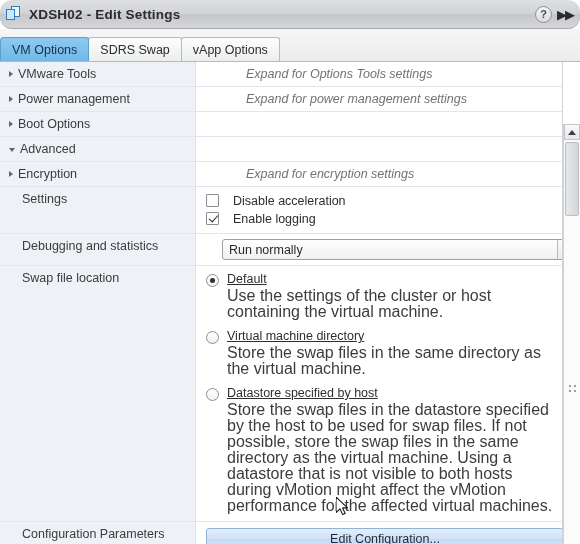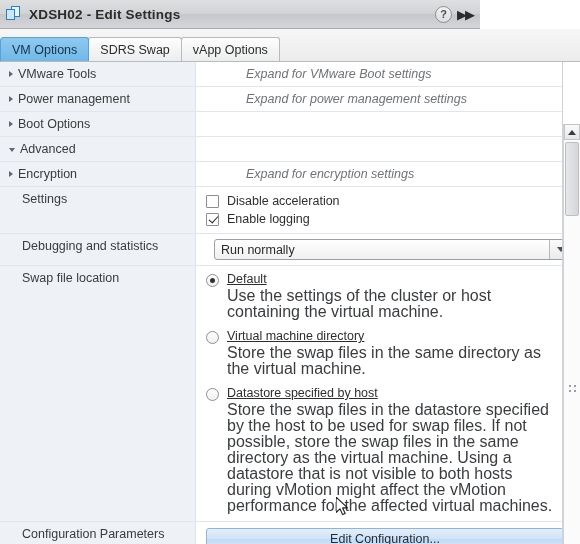--- a/index.html
+++ b/index.html
@@ -13,24 +13,24 @@
   #app {
     position: relative;
     width: 580px; height: 544px;
     background: #ffffff;
     overflow: hidden;
   }
 
   
   .titlebar {
     position: absolute; left: 0; top: 0;
-    width: 480px; height: 29px;
+    width: 580px; height: 29px;
     background: linear-gradient(to bottom, #dedfe1 0%, #d2d3d6 48%, #c6c7ca 52%, #d5d6d9 100%);
     border-bottom: 1px solid #a8a9ac;
-    display: flex; align-items: center;
+    display: flex; align-items: center; border-radius: 12px;
   }
   .vm-icon {
     width: 16px; height: 16px;
     margin-left: 6px; margin-right: 7px;
     position: relative; flex: 0 0 auto;
   }
   .vm-icon i {
     position: absolute; display: block;
     border: 1.5px solid #2a7fc9; background: #cfe6f7;
   }
@@ -131,21 +131,21 @@
     border-top: 4.5px solid #60666d;
     border-bottom: none;
     margin-top: 2px;
   }
   .hint {
     font-style: italic; color: #6f7377; font-size: 12.5px;
     padding-left: 44px;
   }
 
   
-  .cbrow { display: flex; align-items: flex-end; gap: 8px; margin: 2px 0 2px 4px; }
+  .cbrow { display: flex; align-items: flex-start; gap: 14px; margin: 2px 0 2px 4px; }
   .cbrow + .cbrow { margin-top: 4px; }
   .checkbox {
     width: 13px; height: 13px; flex: 0 0 auto;
     border: 1px solid #8b8f93; background: #fdfdfd;
     border-radius: 1px;
     display: flex; align-items: center; justify-content: center;
     cursor: pointer; position: relative;
   }
   .checkbox.checked::after {
     content: "";
@@ -293,21 +293,21 @@
     <div class="rows">
 
       <div class="row">
         <div class="lcol">
           <span class="sect-label">
             <span class="caret"></span>
             <span>VMware Tools</span>
           </span>
         </div>
         <div class="rcol">
-          <div class="hint">Expand for VMware Boot settings</div>
+          <div class="hint">Expand for Options Tools settings</div>
         </div>
       </div>
 
       <div class="row">
         <div class="lcol">
           <span class="sect-label">
             <span class="caret"></span>
             <span>Power management</span>
           </span>
         </div>
@@ -361,21 +361,21 @@
             <span class="cblabel">Enable logging</span>
           </div>
         </div>
       </div>
 
       <div class="row">
         <div class="lcol">
           <span style="padding-left:14px">Debugging and statistics</span>
         </div>
         <div class="rcol">
-          <div class="select wide" style="margin-left:12px">
+          <div class="select wide" style="margin-left:20px">
             <span class="selval">Run normally</span>
             <span class="arrowbox"></span>
           </div>
         </div>
       </div>
 
       <div class="row">
         <div class="lcol">
           <span style="padding-left:14px">Swap file location</span>
         </div>

